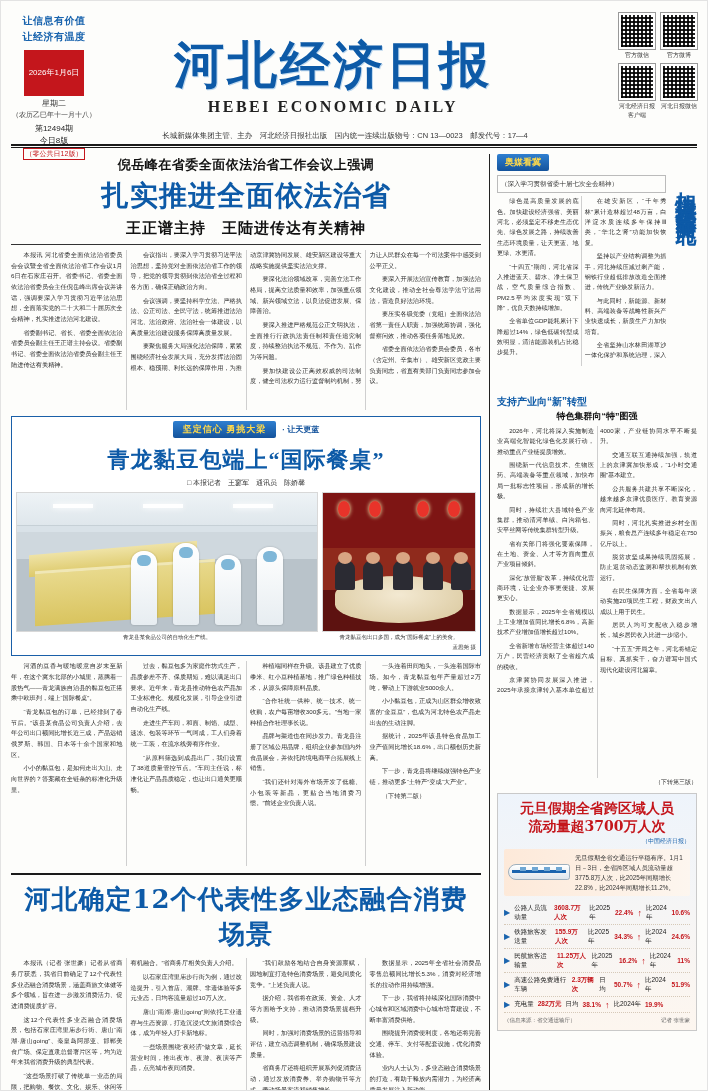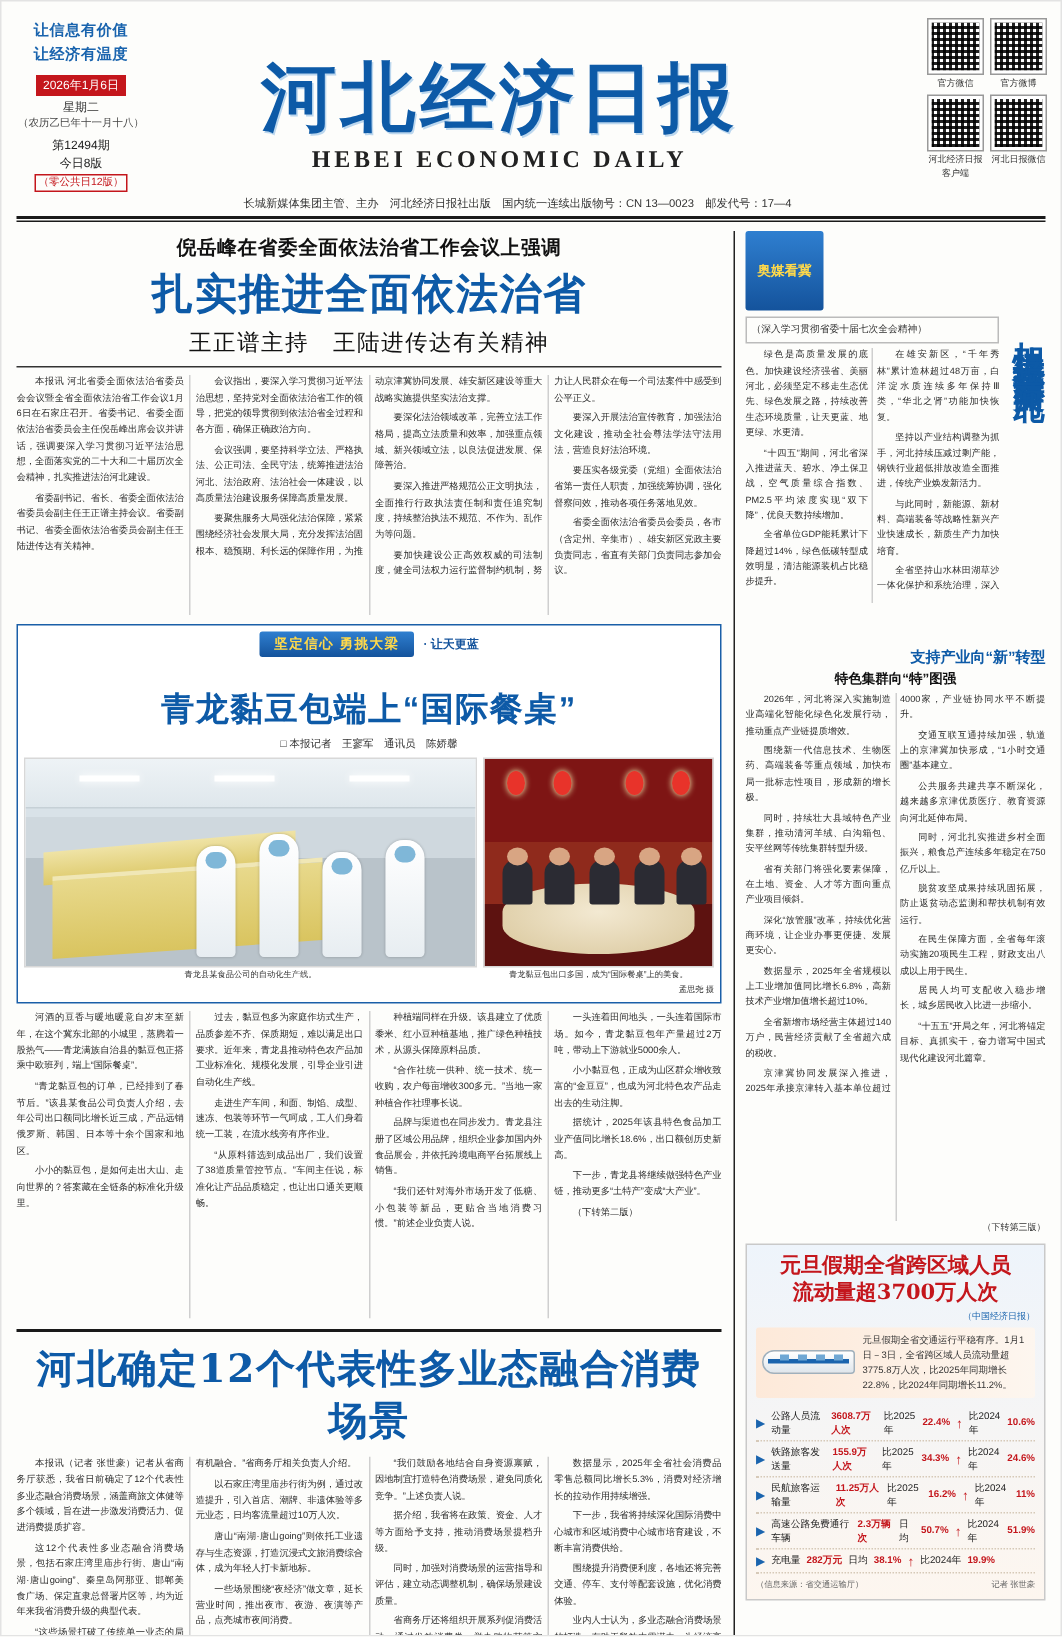--- a/index.html
+++ b/index.html
@@ -41,21 +41,21 @@
     margin-top: 6px;
     font-size: 8px;
     line-height: 1.5;
     color: #333;
   }
   .mh-date-red {
     display: inline-block;
     background: #c4161c;
     color: #fff;
     font-size: 8px;
-    padding: 1px 5px;
+    padding: 17px 5px;
     margin-bottom: 2px;
   }
   .mh-sub { font-size: 7px; color: #444; line-height: 1.5; }
   .mh-issue { font-size: 8px; color: #222; margin-top: 2px; }
   .mh-pages { font-size: 8px; color: #222; }
   .mh-pagesred { color: #c4161c; font-size: 7px; border:1px solid #c4161c; padding:0 2px; display:inline-block; margin-top:1px;}
   .mh-center {
     flex: 1 1 auto;
     text-align: center;
     padding-top: 6px;
@@ -131,21 +131,21 @@
     font-size: 28px;
     font-weight: bold;
     color: #0d5aa7;
     line-height: 1.25;
     margin-top: 4px;
     letter-spacing: 1px;
   }
   .lead-h2 {
     text-align: center;
     font-size: 15px;
-    font-weight: normal;
+    font-weight: bold;
     color: #111;
     margin-top: 6px;
     letter-spacing: 1px;
   }
   .lead-rule { border-top: 1px solid #333; margin: 6px 0 5px 0; }
 
   
   .cols4 {
     column-count: 4;
     column-gap: 8px;
@@ -178,26 +178,26 @@
     color: #ffd94a;
     font-size: 9px;
     font-weight: bold;
     padding: 2px 10px;
     border-radius: 2px;
     letter-spacing: 1px;
   }
   .feat-badge-sub { font-size: 8px; color: #14539c; font-weight: bold;}
   .feat-title {
     text-align: center;
-    font-family: Liberation Sans, sans-serif;
+    font-family: Liberation Serif, serif;
     font-size: 22px;
     font-weight: bold;
     color: #0d5aa7;
     letter-spacing: 1px;
-    margin: 20px 0 3px 0;
+    margin: 7px 0 3px 0;
   }
   .feat-byline {
     text-align: center;
     font-size: 7px;
     color: #333;
     margin-bottom: 4px;
   }
   .feat-photos { display: flex; gap: 4px; }
   .photo {
     position: relative;
@@ -306,21 +306,21 @@
 
   
   .r-toptab {
     display: flex; align-items: center; gap: 4px;
     margin-bottom: 4px;
   }
   .r-tab {
     background: linear-gradient(180deg,#2f7fd0,#14539c);
     color: #ffd94a;
     font-size: 9px; font-weight: bold;
-    padding: 20px 8px; border-radius: 2px;
+    padding: 2px 8px; border-radius: 2px;
   }
   .r-head-wrap { display: flex; gap: 5px; }
   .r-vert-title {
     writing-mode: vertical-rl;
     font-family: "DejaVu Serif", serif;
     font-size: 21px;
     font-weight: bold;
     color: #0d5aa7;
     letter-spacing: 3px;
     line-height: 1.08;
@@ -332,21 +332,21 @@
     font-size: 6.5px; color: #333; line-height: 1.6; text-align: justify;
     border: 1px solid #bbb; padding: 3px; margin-bottom: 3px;
   }
   .r-cols2 {
     column-count: 2; column-gap: 6px; column-rule: 1px solid #cfcfcf;
     font-size: 6.1px; line-height: 1.7; color: #2b2b2b; text-align: justify;
     height: 170px; overflow: hidden;
   }
   .r-cols2 p { margin: 0 0 3px 0; text-indent: 2em; }
   .r-sub-h {
-    text-align: right; font-size: 10px; font-weight: bold; color: #0d5aa7;
+    text-align: left; font-size: 10px; font-weight: bold; color: #0d5aa7;
     margin: 5px 0 1px 0;
   }
   .r-sub-h2 {
     text-align: center; font-size: 9px; font-weight: bold; color: #111;
     margin-bottom: 3px;
   }
   .r-cols2b {
     column-count: 2; column-gap: 6px; column-rule: 1px solid #cfcfcf;
     font-size: 6.1px; line-height: 1.7; color: #2b2b2b; text-align: justify;
     height: 352px; overflow: hidden;

